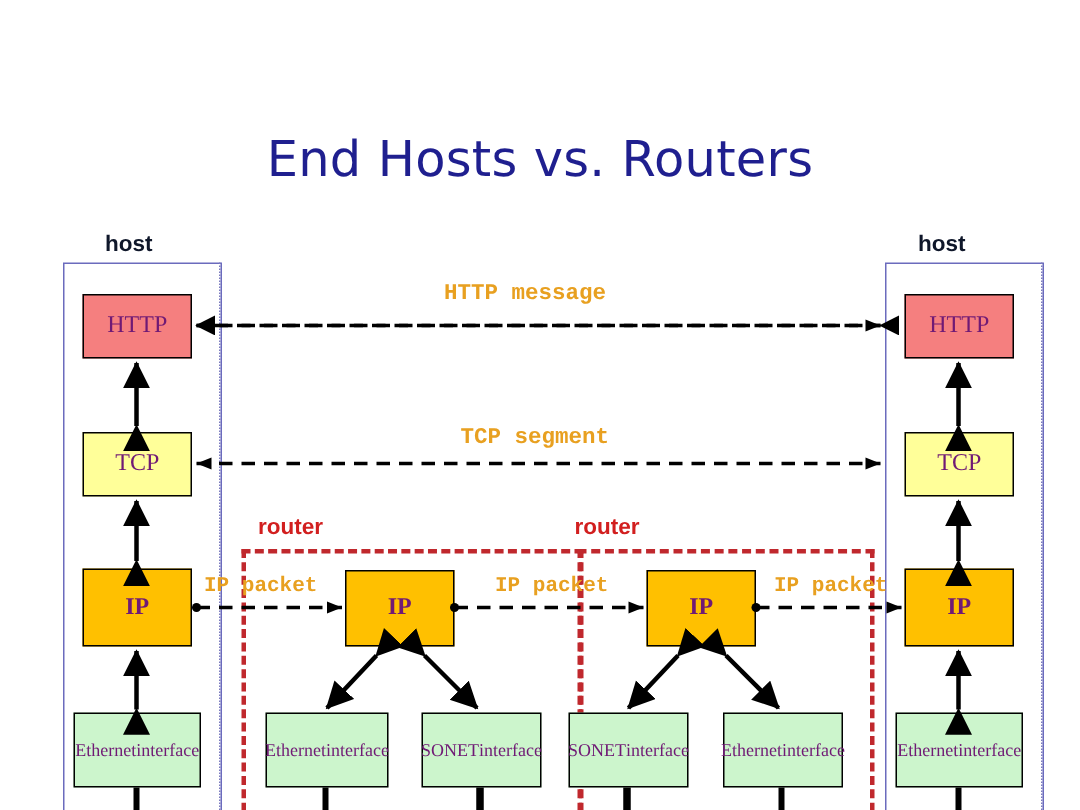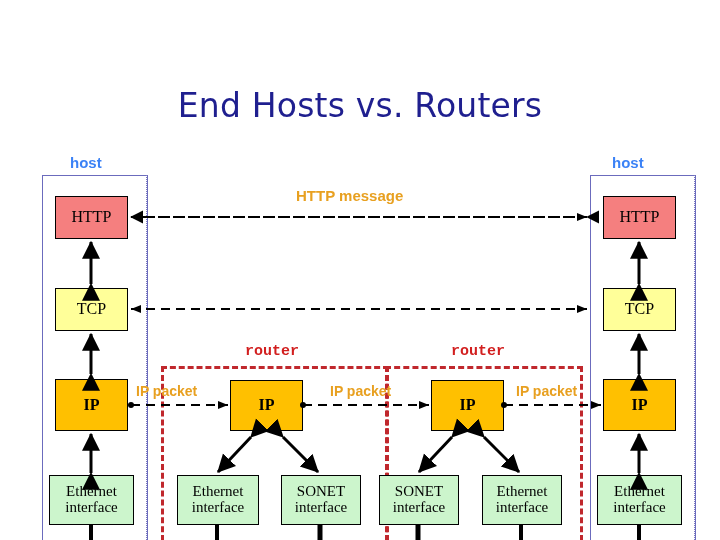--- a/index.html
+++ b/index.html
@@ -16,64 +16,63 @@
     text-align:center;
     font-family:"DejaVu Sans", sans-serif;
     font-size:33px;font-weight:400;color:#1f1f8f;
     letter-spacing:.2px;
   }
 
   
   .host-label{
     position:absolute;
     font-family:"Liberation Sans", sans-serif;
-    font-size:15px;font-weight:bold;color:#3b82f6;
+    font-size:15px;font-weight:bold;color:#0f172a;
   }
 
   
   .host-frame{
     position:absolute;border:1px solid #6b6bbd;background:transparent;
   }
   .host-dotted{
     position:absolute;border-left:1px dotted #7b7bbf;
   }
 
   
   .router-frame{
     position:absolute;
     border:3px dashed #c0282d;
     background:transparent;
   }
   .router-label{
     position:absolute;
-    font-family:Liberation Mono, monospace;
+    font-family:Liberation Sans, sans-serif;
     font-size:15px;font-weight:bold;color:#d21f1f;
-    text-align:center;
   }
 
   
   .pbox{
     position:absolute;border:1.5px solid #000;
     display:flex;align-items:center;justify-content:center;
     font-family:"Liberation Serif", serif;
-    font-size:16px;color:#000000;box-sizing:border-box;
+    font-size:16px;color:#701a75;box-sizing:border-box;
     line-height:1.05;text-align:center;
   }
   .pbox.http{background:#f57f7f;}
   .pbox.tcp{background:#ffff99;font-family:Liberation Serif, serif;}
   .pbox.ip{background:#ffc000;font-weight:bold;}
   .pbox.iface{
-    background:#ccf5cc;font-size:15px;
-    flex-direction:column;
+    background:#ccf5cc;font-size:12px;
+    flex-direction:row;
   }
 
   
   .pkt-label{
     position:absolute;
-    font-family:Liberation Sans, sans-serif;
+    font-family:Liberation Mono, monospace;
     font-size:15px;font-weight:bold;color:#e8a020;
     white-space:nowrap;z-index:6;
   }
   .pkt-label.small{font-size:14px;}
 
   
   svg.overlay{position:absolute;left:0;top:0;width:720px;height:540px;
               pointer-events:none;z-index:4;}
   svg.under{z-index:1;}
 
@@ -172,20 +171,21 @@
     <circle cx="303" cy="349" r="3" fill="#000"></circle>
     <polygon points="429,349 419,345 419,353" fill="#000"></polygon>
 
     
     <line x1="504" y1="349" x2="601" y2="349" stroke="#000" stroke-width="2.2" stroke-dasharray="9,6"></line>
     <circle cx="504" cy="349" r="3" fill="#000"></circle>
     <polygon points="601,349 591,345 591,353" fill="#000"></polygon>
   </svg>
 
   <div class="pkt-label" style="left:296px;top:131px;">HTTP message</div>
+  <div class="pkt-label" style="left:307px;top:227px;">TCP segment</div>
   <div class="pkt-label small" style="left:136px;top:327px;">IP packet</div>
   <div class="pkt-label small" style="left:330px;top:327px;">IP packet</div>
   <div class="pkt-label small" style="left:516px;top:327px;">IP packet</div>
 
   <div class="pbox http" style="left:55px;top:140px;width:73px;height:43px;">HTTP</div>
   <div class="pbox tcp" style="left:55px;top:232px;width:73px;height:43px;">TCP</div>
   <div class="pbox ip" style="left:55px;top:323px;width:73px;height:52px;">IP</div>
   <div class="pbox iface" style="left:49px;top:419px;width:85px;height:50px;">
     <span>Ethernet</span>
     <span>interface</span>

